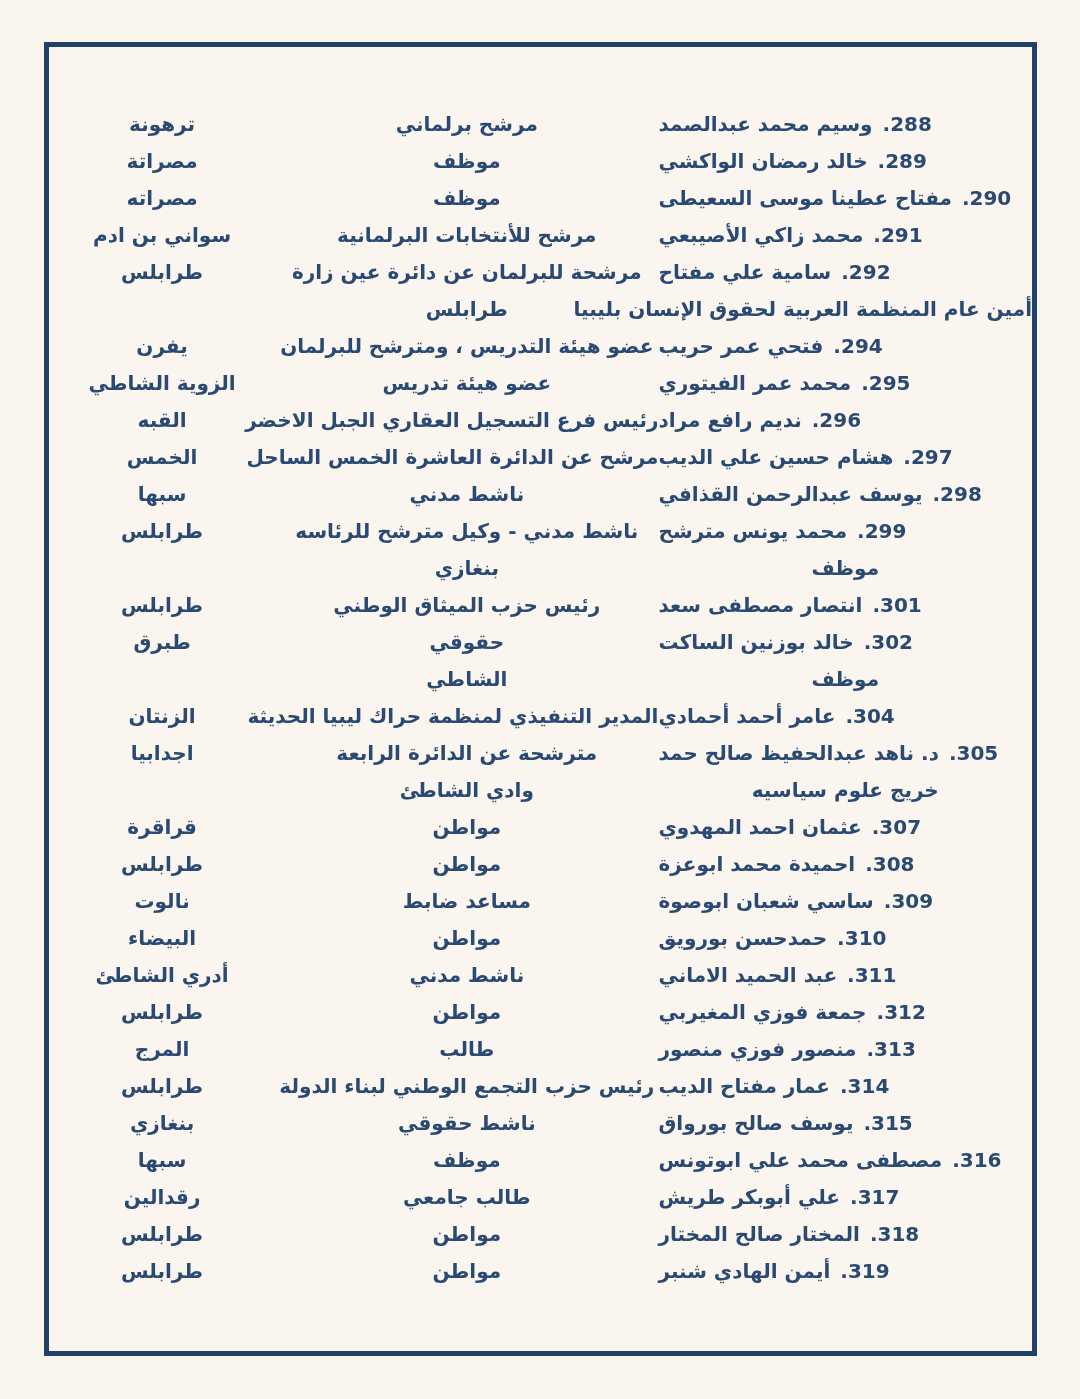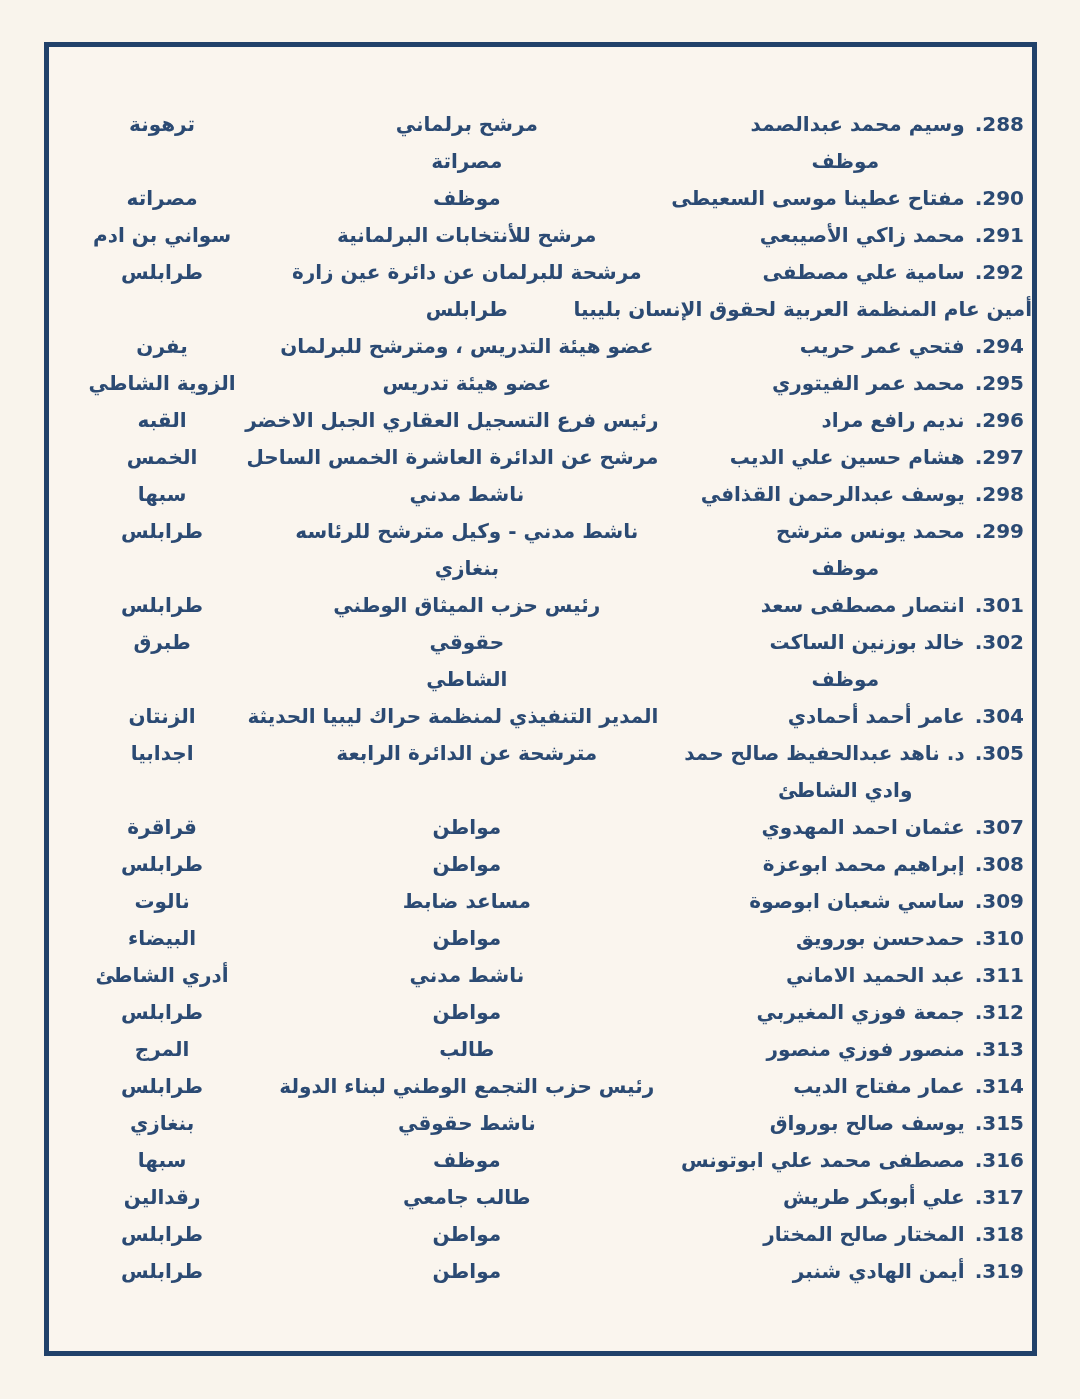--- a/index.html
+++ b/index.html
@@ -32,21 +32,21 @@
     height: 37px;
     display: grid;
     grid-template-columns: 38% 39% 23%;
     align-items: center;
     font-weight: bold;
     font-size: 20px;
     color: #2b4a73;
     white-space: nowrap;
   }
   .name-cell {
-    text-align: right;
+    text-align: left;
     padding-inline-start: 8px;
   }
   .num {
     display: inline-block;
     margin-inline-end: 10px;
   }
   .role-cell, .city-cell {
     text-align: center;
   }
 </style>
@@ -58,20 +58,23 @@
     <div class="list">
   <div class="row">
     <div class="name-cell">
       <span class="num">288.</span><span class="name">وسيم محمد عبدالصمد</span>
     </div>
     <div class="role-cell">مرشح برلماني</div>
     <div class="city-cell">ترهونة</div>
   </div>
 
   <div class="row">
+    <div class="name-cell">
+      <span class="num">289.</span><span class="name">خالد رمضان الواكشي</span>
+    </div>
     <div class="role-cell">موظف</div>
     <div class="city-cell">مصراتة</div>
   </div>
 
   <div class="row">
     <div class="name-cell">
       <span class="num">290.</span><span class="name">مفتاح عطينا موسى السعيطى</span>
     </div>
     <div class="role-cell">موظف</div>
     <div class="city-cell">مصراته</div>
@@ -80,21 +83,21 @@
   <div class="row">
     <div class="name-cell">
       <span class="num">291.</span><span class="name">محمد زاكي الأصيبعي</span>
     </div>
     <div class="role-cell">مرشح للأنتخابات البرلمانية</div>
     <div class="city-cell">سواني بن ادم</div>
   </div>
 
   <div class="row">
     <div class="name-cell">
-      <span class="num">292.</span><span class="name">سامية علي مصطفى</span>
+      <span class="num">292.</span><span class="name">سامية علي مفتاح</span>
     </div>
     <div class="role-cell">مرشحة للبرلمان عن دائرة عين زارة</div>
     <div class="city-cell">طرابلس</div>
   </div>
 
   <div class="row">
     <div class="role-cell">أمين عام المنظمة العربية لحقوق الإنسان بليبيا</div>
     <div class="city-cell">طرابلس</div>
   </div>
 
@@ -182,34 +185,35 @@
 
   <div class="row">
     <div class="name-cell">
       <span class="num">305.</span><span class="name">د. ناهد عبدالحفيظ صالح حمد</span>
     </div>
     <div class="role-cell">مترشحة عن الدائرة الرابعة</div>
     <div class="city-cell">اجدابيا</div>
   </div>
 
   <div class="row">
+    <div class="role-cell">خريج علوم سياسيه</div>
     <div class="city-cell">وادي الشاطئ</div>
   </div>
 
   <div class="row">
     <div class="name-cell">
       <span class="num">307.</span><span class="name">عثمان احمد المهدوي</span>
     </div>
     <div class="role-cell">مواطن</div>
     <div class="city-cell">قراقرة</div>
   </div>
 
   <div class="row">
     <div class="name-cell">
-      <span class="num">308.</span><span class="name">إبراهيم محمد ابوعزة</span>
+      <span class="num">308.</span><span class="name">احميدة محمد ابوعزة</span>
     </div>
     <div class="role-cell">مواطن</div>
     <div class="city-cell">طرابلس</div>
   </div>
 
   <div class="row">
     <div class="name-cell">
       <span class="num">309.</span><span class="name">ساسي شعبان ابوصوة</span>
     </div>
     <div class="role-cell">مساعد ضابط</div>

